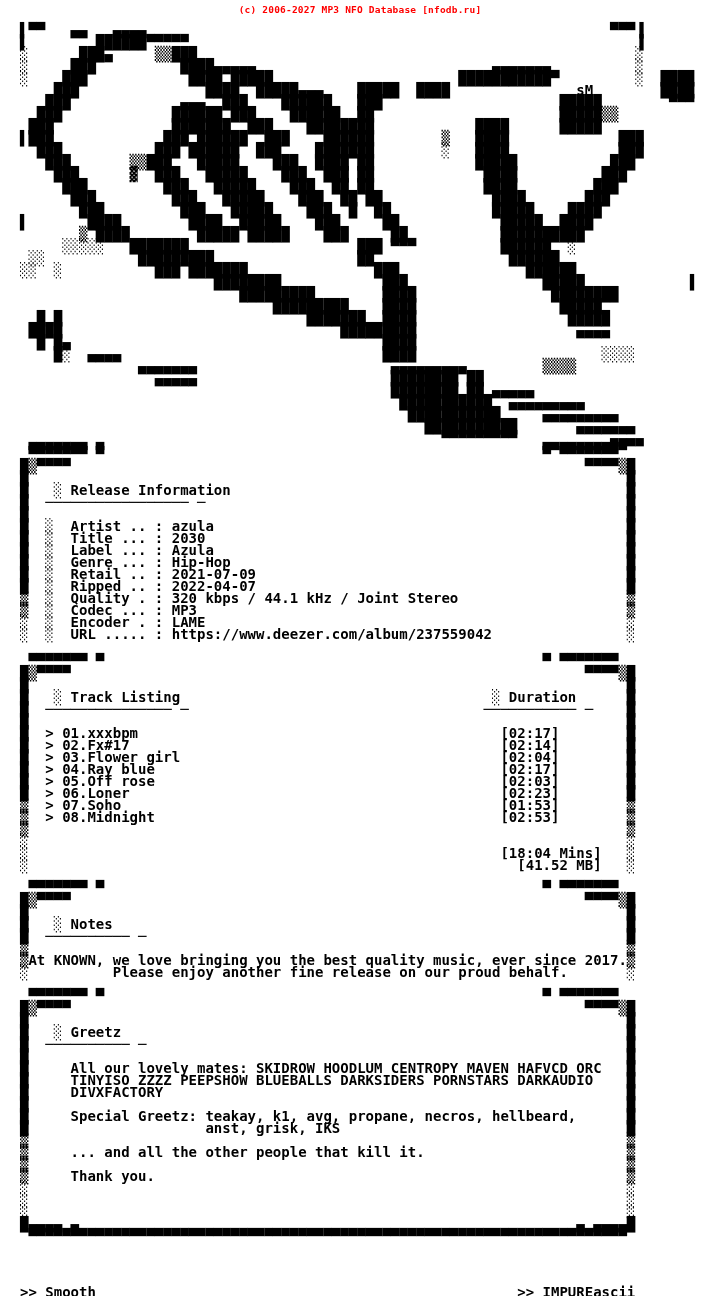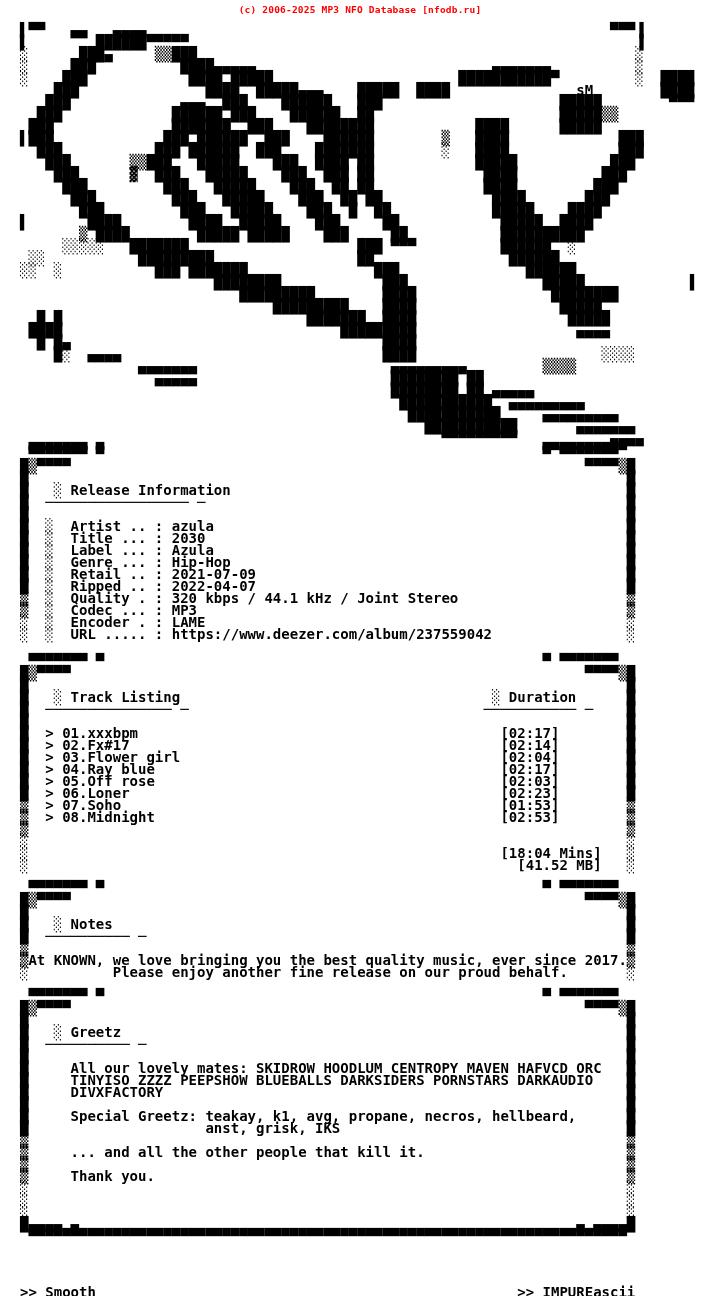--- a/index.html
+++ b/index.html
@@ -20,21 +20,21 @@
   #logo{top:24px;}
   #release{top:448px;}
   #tracks{top:655px;}
   #notes{top:882px;}
   #greetz{top:990px;}
   #footer{top:1286px;}
 </style>
 </head>
 <body>
 
-<div class="credit" style="color: rgb(255, 0, 0);">(c) 2006-2025 MP3 NFO Database [nfodb.ru]</div>
+<div class="credit" style="color: rgb(255, 0, 0);">(c) 2006-2027 MP3 NFO Database [nfodb.ru]</div>
 
 <pre id="logo" class="nfo">▌▀▀   ▄▄   ▄▄▄▄                                                       ▀▀▀▐      
 ▌        ██████▀▀▀▀▀                                                     ▐      
 ░      ███▄     ▒▒███                                                    ░      
 ░     ███          ████▄▄▄▄▄                            ▄▄▄▄▄▄▄          ░      
 ░    ███            ████ █████                      ███████████▀         ░  ████
     ███               ████  █████▄▄▄    █████  ████               sM        ████
    ███             ▄▄▄  ███    ██████   ███                     █████        ▀▀▀
   ███             ██████ ███    ██████  ██                      █████▒▒         
  ███              ███████  ███    ████████            ████      █████           

